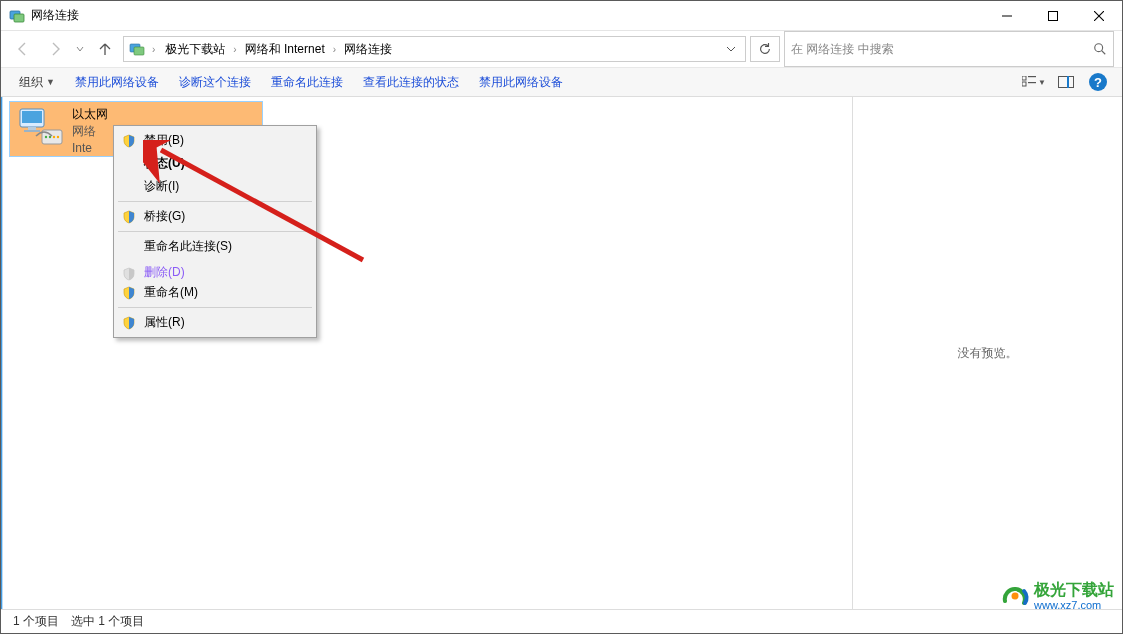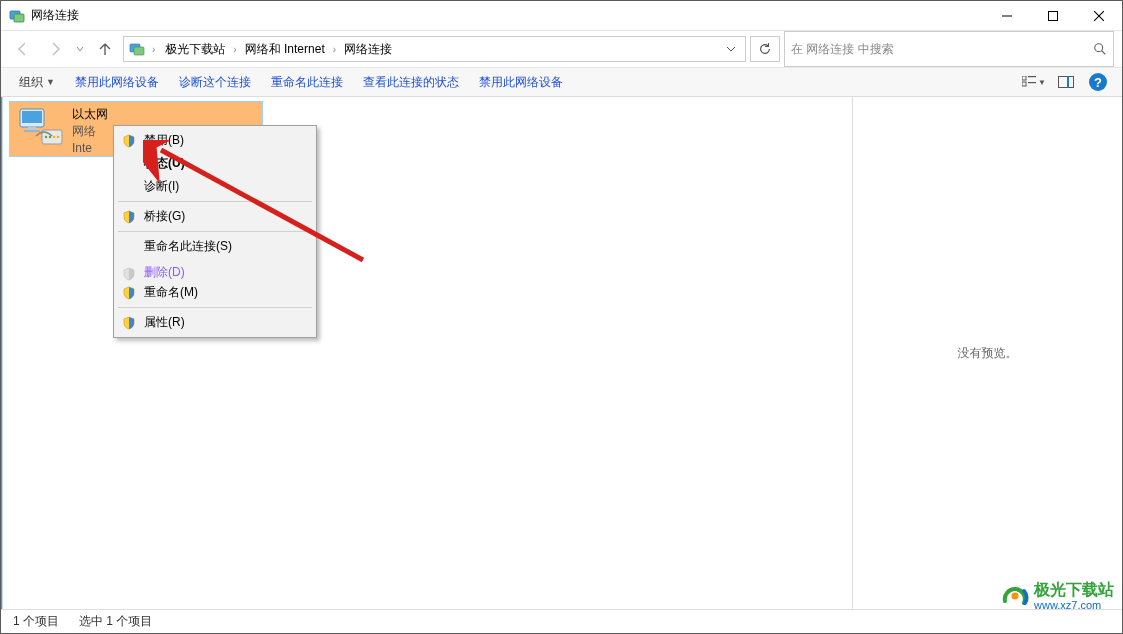--- a/index.html
+++ b/index.html
@@ -59,21 +59,21 @@
 
 .context-menu { position:absolute; left: 110px; top: 28px; width: 204px; background:#f2f2f2; border:1px solid #a0a0a0; box-shadow: 3px 3px 4px rgba(0,0,0,0.25); padding: 3px 2px; }
 .menu-item { height: 23px; display:flex; align-items:center; padding: 0 8px 0 4px; gap: 6px; }
 .menu-item.disabled { color:#8b5cf6;align-items:flex-end; }
 .menu-item.bold .menu-label { font-weight:bold; }
 .menu-shield { width: 18px; display:flex; align-items:center; justify-content:center; flex-shrink:0; }
 .menu-label { flex:1; white-space:nowrap; }
 .menu-sep { height:1px; background:#d0d0d0; margin: 3px 2px; }
 
 
-.statusbar { height: 24px; border-top: 1px solid #ddd; display:flex; align-items:center; padding: 0 12px; gap: 20px; color:#333; background:#fff; }
+.statusbar { height: 24px; border-top: 1px solid #ddd; display:flex; align-items:center; padding: 0 12px; gap: 12px; color:#333; background:#fff; }
 
 
 .arrow-overlay { position:absolute; left:140px; top:43px; pointer-events:none; }
 
 
 .watermark { position:absolute; right: 8px; bottom: 22px; display:flex; align-items:center; gap:4px; opacity:0.95; }
 .wm-logo { width:30px; height:30px; }
 .wm-text { display:flex; flex-direction:column; line-height:1.1; }
 .wm-cn { color:#2aa030; font-size:16px; font-weight:bold; }
 .wm-url { color:#0066cc; font-size:11px; }

